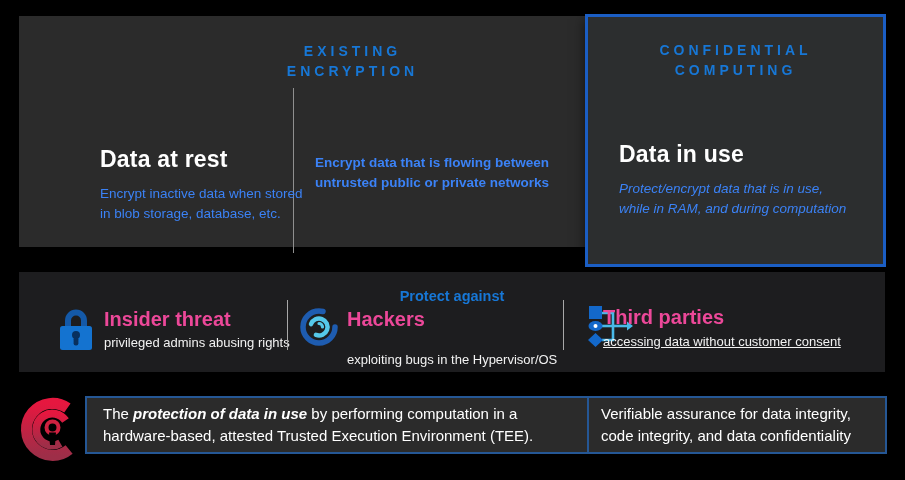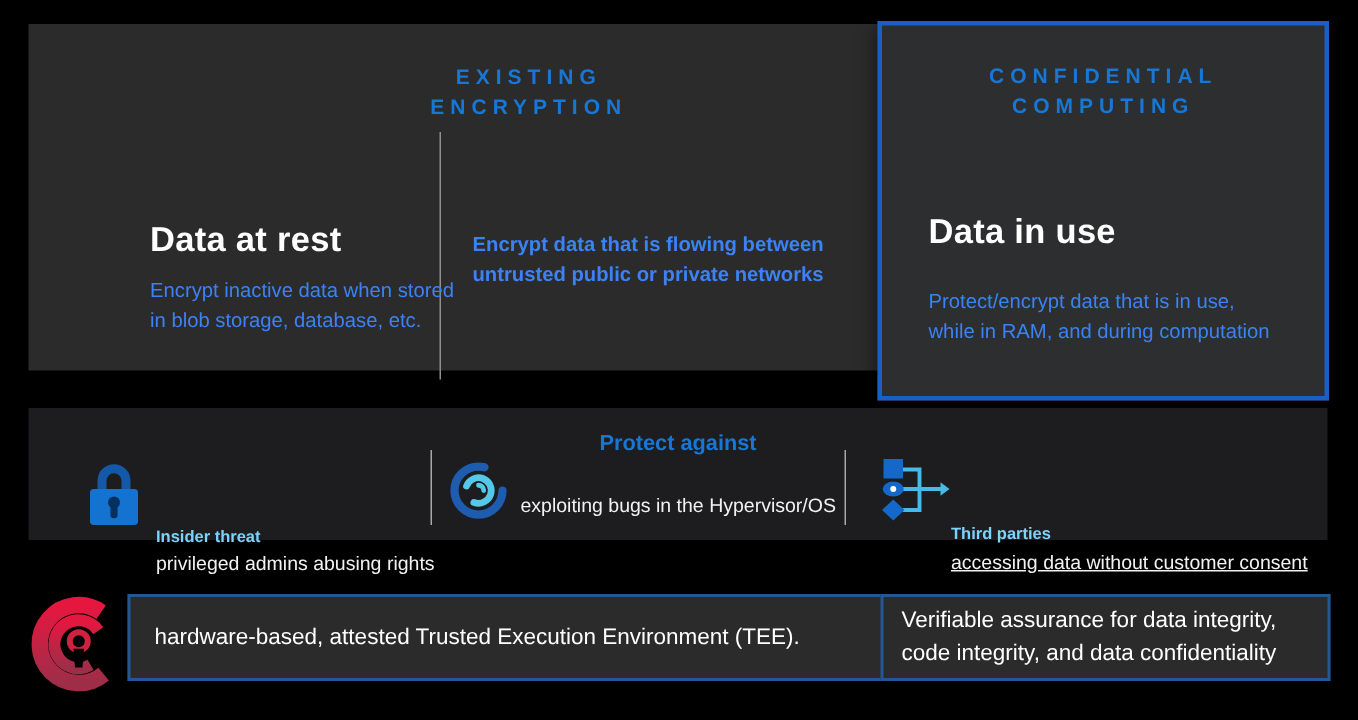--- a/index.html
+++ b/index.html
@@ -11,24 +11,24 @@
   .panel-top{left:19px;top:16px;width:667px;height:231px;background:#2b2b2b;}
   .sec-header{width:100%;text-align:center;color:#1777d6;font-weight:bold;font-size:14px;
     letter-spacing:4px;line-height:1.45;white-space:pre-line;}
   .col-title{color:#fff;font-weight:bold;font-size:23px;letter-spacing:.2px;}
   .col-body{color:#3b82f6;font-size:13.5px;line-height:1.45;white-space:pre-line;}
   .vdiv{width:1px;background:#8f8f8f;}
   .cc-box{left:585px;top:14px;width:295px;height:247px;background:#2c2e2f;
     border:3px solid #1b5ec4;box-shadow:0 5px 12px rgba(0,0,0,.6);}
 
   
-  .panel-mid{left:19px;top:272px;width:866px;height:88px;background:#1d1d1f;}
+  .panel-mid{left:19px;top:272px;width:866px;height:100px;background:#1d1d1f;}
   .mid-header{width:100%;text-align:center;color:#1777d6;font-weight:bold;font-size:14.5px;}
   .mid-div{width:1px;background:#a8a8a8;height:50px;top:28px;}
-  .item-label{color:#7dd3fc;font-weight:bold;font-size:11px;margin-top:44px;}
+  .item-label{color:#ec4899;font-weight:bold;font-size:20px;}
   .item-sub{color:#f2f2f2;font-size:13px;}
 
   
   .def-box{background:#2b2b2b;border:2px solid #255795;color:#fff;font-size:15px;
     line-height:1.48;display:flex;flex-direction:column;justify-content:center;}
   .box1{left:85px;top:396px;width:486px;height:54px;padding-left:16px;}
   .box2{left:587px;top:396px;width:284px;height:54px;padding-left:12px;justify-content:center;}
   .bi{font-weight:bold;font-style:italic;}
   .pre{white-space:pre-line;}
 </style>
@@ -52,21 +52,21 @@
       <div class="col-body pre" style="margin-top:11px;font-weight:bold;">Encrypt data that is flowing between
 untrusted public or private networks</div>
     </div>
   </div>
 
   <div class="abs cc-box">
     <div class="abs sec-header" style="top:23px;">CONFIDENTIAL
 COMPUTING</div>
     <div class="abs" style="left:31px;top:124px;width:250px;">
       <div class="col-title">Data in use</div>
-      <div class="col-body pre" style="margin-top:23px;">Protect/encrypt data that is in use,
+      <div class="col-body pre" style="margin-top:11px;font-style:italic;">Protect/encrypt data that is in use,
 while in RAM, and during computation</div>
     </div>
   </div>
 
   <div class="abs panel-mid">
     <div class="abs mid-header" style="top:16px;">Protect against</div>
 
     <div class="abs" style="left:38px;top:34px;">
       <svg width="38" height="46" viewBox="0 0 38 46">
         <path d="M11,23 V14.5 a8,8 0 0 1 16,0 V23" fill="none" stroke="#1459a8" stroke-width="6"></path>
@@ -83,37 +83,38 @@
     <div class="abs mid-div" style="left:268px;"></div>
 
     <div class="abs" style="left:277px;top:32px;">
       <svg width="46" height="46" viewBox="0 0 46 46">
         <circle cx="23" cy="23" r="16" fill="none" stroke="#1e5cb0" stroke-width="5.5" stroke-dasharray="79 21.5" stroke-linecap="round"></circle>
         <circle cx="23" cy="23" r="8.5" fill="none" stroke="#55c8ea" stroke-width="4.5" stroke-dasharray="40 13.4" stroke-linecap="round" transform="rotate(200 23 23)"></circle>
         <path d="M23,19.5 a3.5,3.5 0 0 1 3.5,3.5" fill="none" stroke="#55c8ea" stroke-width="3.2" stroke-linecap="round"></path>
       </svg>
     </div>
     <div class="abs" style="left:328px;top:36px;">
+      <div class="item-label">Hackers</div>
       <div class="item-sub" style="margin-top:21px;">exploiting bugs in the Hypervisor/OS</div>
     </div>
 
     <div class="abs mid-div" style="left:544px;"></div>
 
     <div class="abs" style="left:567px;top:32px;">
       <svg width="50" height="46" viewBox="0 0 50 46">
         <path d="M14,9 H27 V36 H16" fill="none" stroke="#49b9e8" stroke-width="2.6"></path>
         <path d="M14,22 H42" fill="none" stroke="#49b9e8" stroke-width="2.6"></path>
         <polygon points="41,17.5 47,22 41,26.5" fill="#49b9e8"></polygon>
         <rect x="3" y="2" width="13" height="13" fill="#1368ca"></rect>
         <ellipse cx="9.5" cy="22" rx="7" ry="5" fill="#1368ca"></ellipse>
         <circle cx="9.5" cy="22" r="2" fill="#ffffff"></circle>
         <polygon points="9.5,29 17,36 9.5,43 2,36" fill="#1368ca"></polygon>
       </svg>
     </div>
-    <div class="abs" style="left:615px;top:34px;">
+    <div class="abs" style="left:584px;top:34px;">
       <div class="item-label">Third parties</div>
       <div class="item-sub" style="margin-top:5px;text-decoration:underline;">accessing data without customer consent</div>
     </div>
   </div>
 
   <div class="abs" style="left:16px;top:391px;">
     <svg width="73" height="77" viewBox="0 0 73 77">
       <defs>
         <linearGradient id="redg" x1="0" y1="0" x2="0" y2="1">
           <stop offset="0" stop-color="#e6173f"></stop>
@@ -121,20 +122,23 @@
         </linearGradient>
       </defs>
       <path d="M51.4,17.1 A26,26 0 1 0 53.1,58.4" fill="none" stroke="url(#redg)" stroke-width="11"></path>
       <path d="M49.5,29.5 A16,16 0 1 0 44.4,52.3" fill="none" stroke="url(#redg)" stroke-width="8"></path>
       <circle cx="36.5" cy="36.5" r="6" fill="none" stroke="#cf2140" stroke-width="4"></circle>
       <polygon points="33,41.5 40,41.5 39,54 34,54" fill="#000000"></polygon>
     </svg>
   </div>
 
   <div class="abs def-box box1">
+    <div>
+      <span>The </span><span class="bi">protection of data in use</span><span> by performing computation in a</span>
+    </div>
     <div>hardware-based, attested Trusted Execution Environment (TEE).</div>
   </div>
 
   <div class="abs def-box box2">
     <div class="pre">Verifiable assurance for data integrity,
 code integrity, and data confidentiality</div>
   </div>
 
 </div>
 

